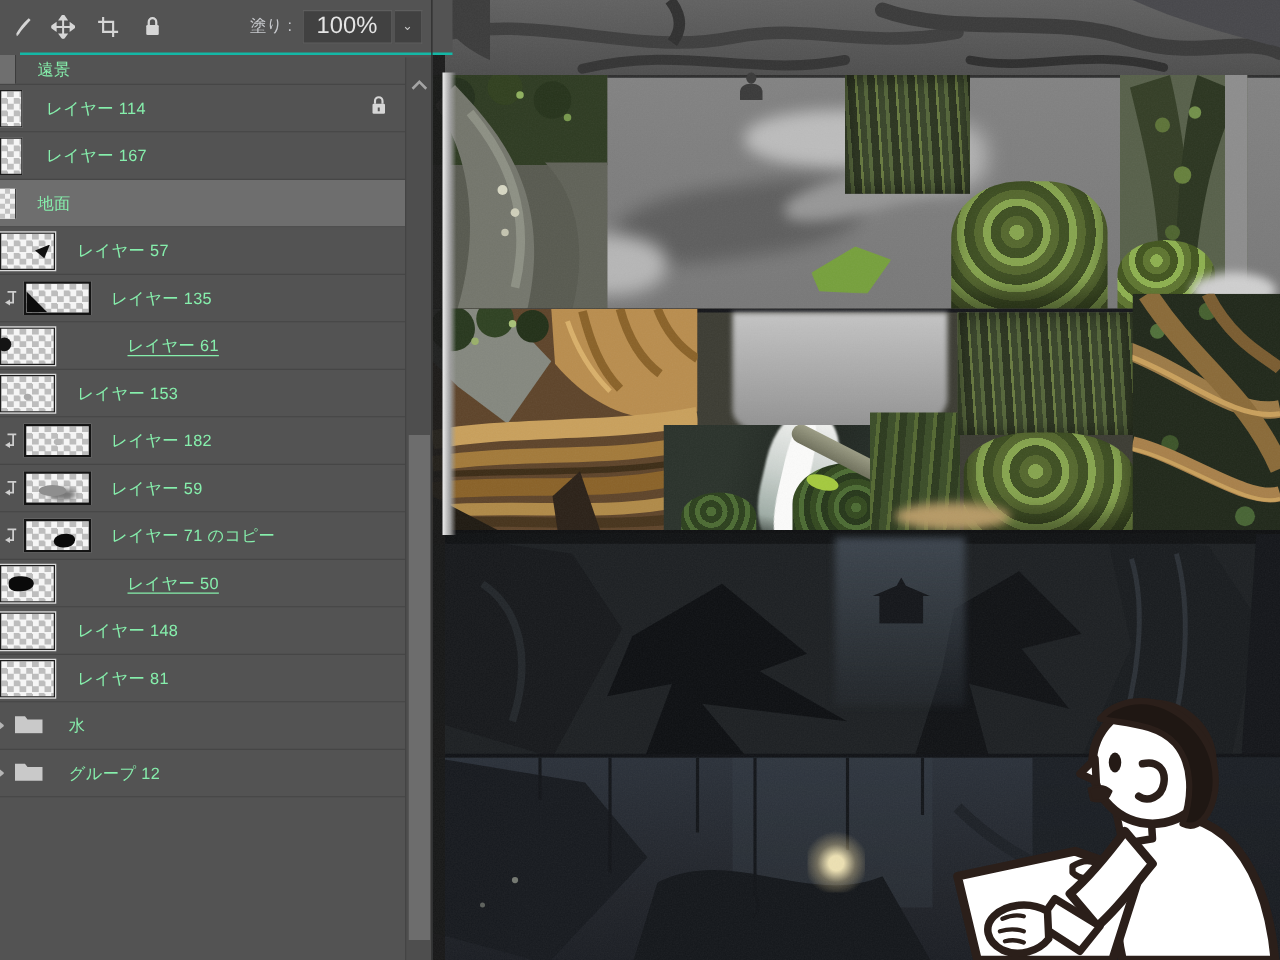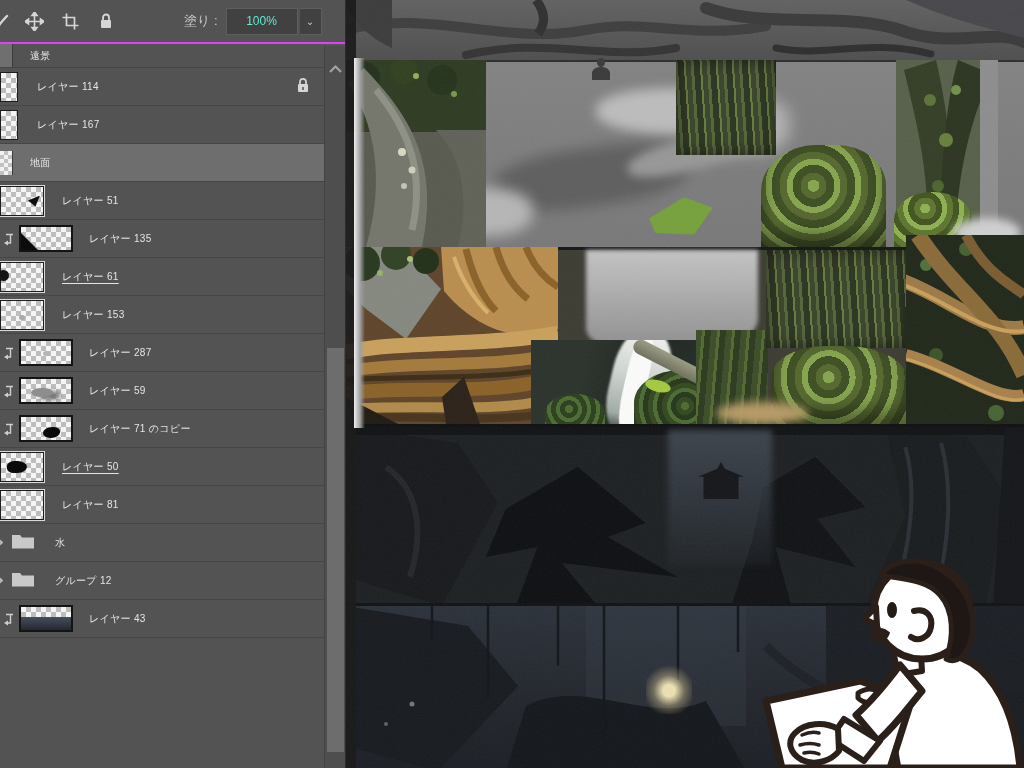--- a/index.html
+++ b/index.html
@@ -1,35 +1,35 @@
 <!DOCTYPE html>
 <html><head>
 <meta charset="utf-8">
 <style>
   html,body{margin:0;padding:0;background:#202327;}
   *{box-sizing:border-box;}
   body{font-family:"Liberation Sans","DejaVu Sans",sans-serif;width:1024px;height:768px;overflow:hidden;position:relative;}
 
   
   .panel{position:absolute;left:0;top:0;width:346px;height:768px;background:#535353;z-index:10;}
-  .ptoolbar{position:absolute;left:0;top:0;width:346px;height:44px;background:#535353;border-bottom:2px solid #d946ef;display:flex;align-items:center;}
+  .ptoolbar{position:absolute;left:16px;top:0;width:346px;height:44px;background:#535353;border-bottom:2px solid #14b8a6;display:flex;align-items:center;}
   .ptool-ic{width:20px;height:20px;display:flex;align-items:center;justify-content:center;margin-right:16px;}
   .ptool-ic svg{display:block;}
   .brush-part{margin-left:-8px;margin-right:12px;}
   .fill-label{color:#c7c9cd;font-size:13px;margin-left:52px;margin-right:8px;white-space:nowrap;}
-  .fill-box{width:72px;height:27px;background:#414141;border:1px solid #5e5e5e;color:#5eead4;font-size:12px;display:flex;align-items:center;justify-content:center;}
+  .fill-box{width:72px;height:27px;background:#414141;border:1px solid #5e5e5e;color:#e5e5e5;font-size:19px;display:flex;align-items:center;justify-content:center;}
   .fill-chev{width:22px;height:27px;background:#414141;border:1px solid #5e5e5e;border-left:none;margin-left:2px;display:flex;align-items:center;justify-content:center;color:#c9c9c9;font-size:10px;}
 
   .llist{position:absolute;left:0;top:44px;width:324px;}
   .lrow{height:38px;display:flex;align-items:center;background:#535353;border-bottom:1px solid #464646;position:relative;overflow:hidden;}
   .lrow.partial{height:24px;}
   .lrow.sel{background:#6e6e6e;}
   .lrow.stub{height:15px;border-bottom:none;}
-  .lname{color:#e5e5e5;font-size:10px;letter-spacing:.3px;white-space:nowrap;}
-  .lname.u{text-decoration:underline;text-underline-offset:3px;}
+  .lname{color:#86efac;font-size:13px;letter-spacing:.3px;white-space:nowrap;}
+  .lname.u{text-decoration:underline;text-underline-offset:3px;margin-left:40px;}
 
   .checker{background-color:#f5f5f5;background-image:conic-gradient(#bdbdbd 25%,#f5f5f5 0 50%,#bdbdbd 0 75%,#f5f5f5 0);background-size:10px 10px;}
   .gs{width:13px;height:24px;background:#7f7f7f;margin-right:17px;flex:0 0 auto;border-right:1px solid #3c3c3c;}
   .gs.chk{background-color:#e9e9e9;background-image:conic-gradient(#c2c2c2 25%,#f2f2f2 0 50%,#c2c2c2 0 75%,#f2f2f2 0);background-size:8px 8px;}
   .thumb{position:relative;flex:0 0 auto;height:30px;border:1px solid #1d1d1d;outline:1px solid #d9d9d9;margin-right:18px;}
   .thumb.topl{width:18px;outline:none;margin-right:19px;}
   .thumb.mid{width:44px;}
   .thumb.clipped{width:54px;height:27px;outline:none;border:2px solid #141414;margin-right:16px;}
   .thumb::after{content:"";position:absolute;}
   .t65::after{right:3px;top:9px;width:12px;height:11px;background:#101010;clip-path:polygon(0 45%,100% 0,62% 100%);}
@@ -167,21 +167,21 @@
     </div>
 
 
     <div class="lrow sel">
       <span class="gs chk"></span>
       <span class="lname">地面</span>
     </div>
 
     <div class="lrow">
       <span class="thumb mid checker t65"></span>
-      <span class="lname">レイヤー 51</span>
+      <span class="lname">レイヤー 57</span>
     </div>
 
     <div class="lrow">
       <span class="clip-ic">
         <svg width="11" height="13" viewBox="0 0 11 13" stroke="#cfcfcf" stroke-width="1.4" fill="none">
             <path d="M3 1.5 H10 M7.5 1.5 V10 H4"></path>
             <polygon points="1,10 5,7.6 5,12.4" fill="#cfcfcf" stroke="none"></polygon>
           </svg>
       </span>
       <span class="thumb clipped checker t135"></span>
@@ -199,21 +199,21 @@
     </div>
 
     <div class="lrow">
       <span class="clip-ic">
         <svg width="11" height="13" viewBox="0 0 11 13" stroke="#cfcfcf" stroke-width="1.4" fill="none">
             <path d="M3 1.5 H10 M7.5 1.5 V10 H4"></path>
             <polygon points="1,10 5,7.6 5,12.4" fill="#cfcfcf" stroke="none"></polygon>
           </svg>
       </span>
       <span class="thumb clipped checker t182"></span>
-      <span class="lname">レイヤー 287</span>
+      <span class="lname">レイヤー 182</span>
     </div>
 
     <div class="lrow">
       <span class="clip-ic">
         <svg width="11" height="13" viewBox="0 0 11 13" stroke="#cfcfcf" stroke-width="1.4" fill="none">
             <path d="M3 1.5 H10 M7.5 1.5 V10 H4"></path>
             <polygon points="1,10 5,7.6 5,12.4" fill="#cfcfcf" stroke="none"></polygon>
           </svg>
       </span>
       <span class="thumb clipped checker t59"></span>
@@ -229,20 +229,24 @@
       </span>
       <span class="thumb clipped checker t58c"></span>
       <span class="lname">レイヤー 71 のコピー</span>
     </div>
 
     <div class="lrow">
       <span class="thumb mid checker t58"></span>
       <span class="lname u">レイヤー 50</span>
     </div>
 
+    <div class="lrow">
+      <span class="thumb mid checker"></span>
+      <span class="lname">レイヤー 148</span>
+    </div>
 
 
     <div class="lrow">
       <span class="thumb mid checker"></span>
       <span class="lname">レイヤー 81</span>
     </div>
 
     <div class="lrow">
       <span class="fold-caret"></span>
       <span class="folder-ic">
@@ -256,30 +260,20 @@
     <div class="lrow">
       <span class="fold-caret"></span>
       <span class="folder-ic">
         <svg width="24" height="17" viewBox="0 0 24 17">
             <path d="M1 3 h8 l2 2.5 h12 v11 h-22 z" fill="#c9c9c9"></path>
           </svg>
       </span>
       <span class="lname">グループ 12</span>
     </div>
 
-    <div class="lrow">
-      <span class="clip-ic">
-        <svg width="11" height="13" viewBox="0 0 11 13" stroke="#cfcfcf" stroke-width="1.4" fill="none">
-            <path d="M3 1.5 H10 M7.5 1.5 V10 H4"></path>
-            <polygon points="1,10 5,7.6 5,12.4" fill="#cfcfcf" stroke="none"></polygon>
-          </svg>
-      </span>
-      <span class="thumb clipped checker t43"></span>
-      <span class="lname">レイヤー 43</span>
-    </div>
 
     <div class="lrow stub"></div>
   </div>
 
   <div class="scrollbar">
     <span class="sb-up">
       <svg width="15" height="10" viewBox="0 0 15 10">
           <polyline points="2,8 7.5,2.5 13,8" fill="none" stroke="#a5a5a5" stroke-width="2"></polyline>
         </svg>
     </span>

